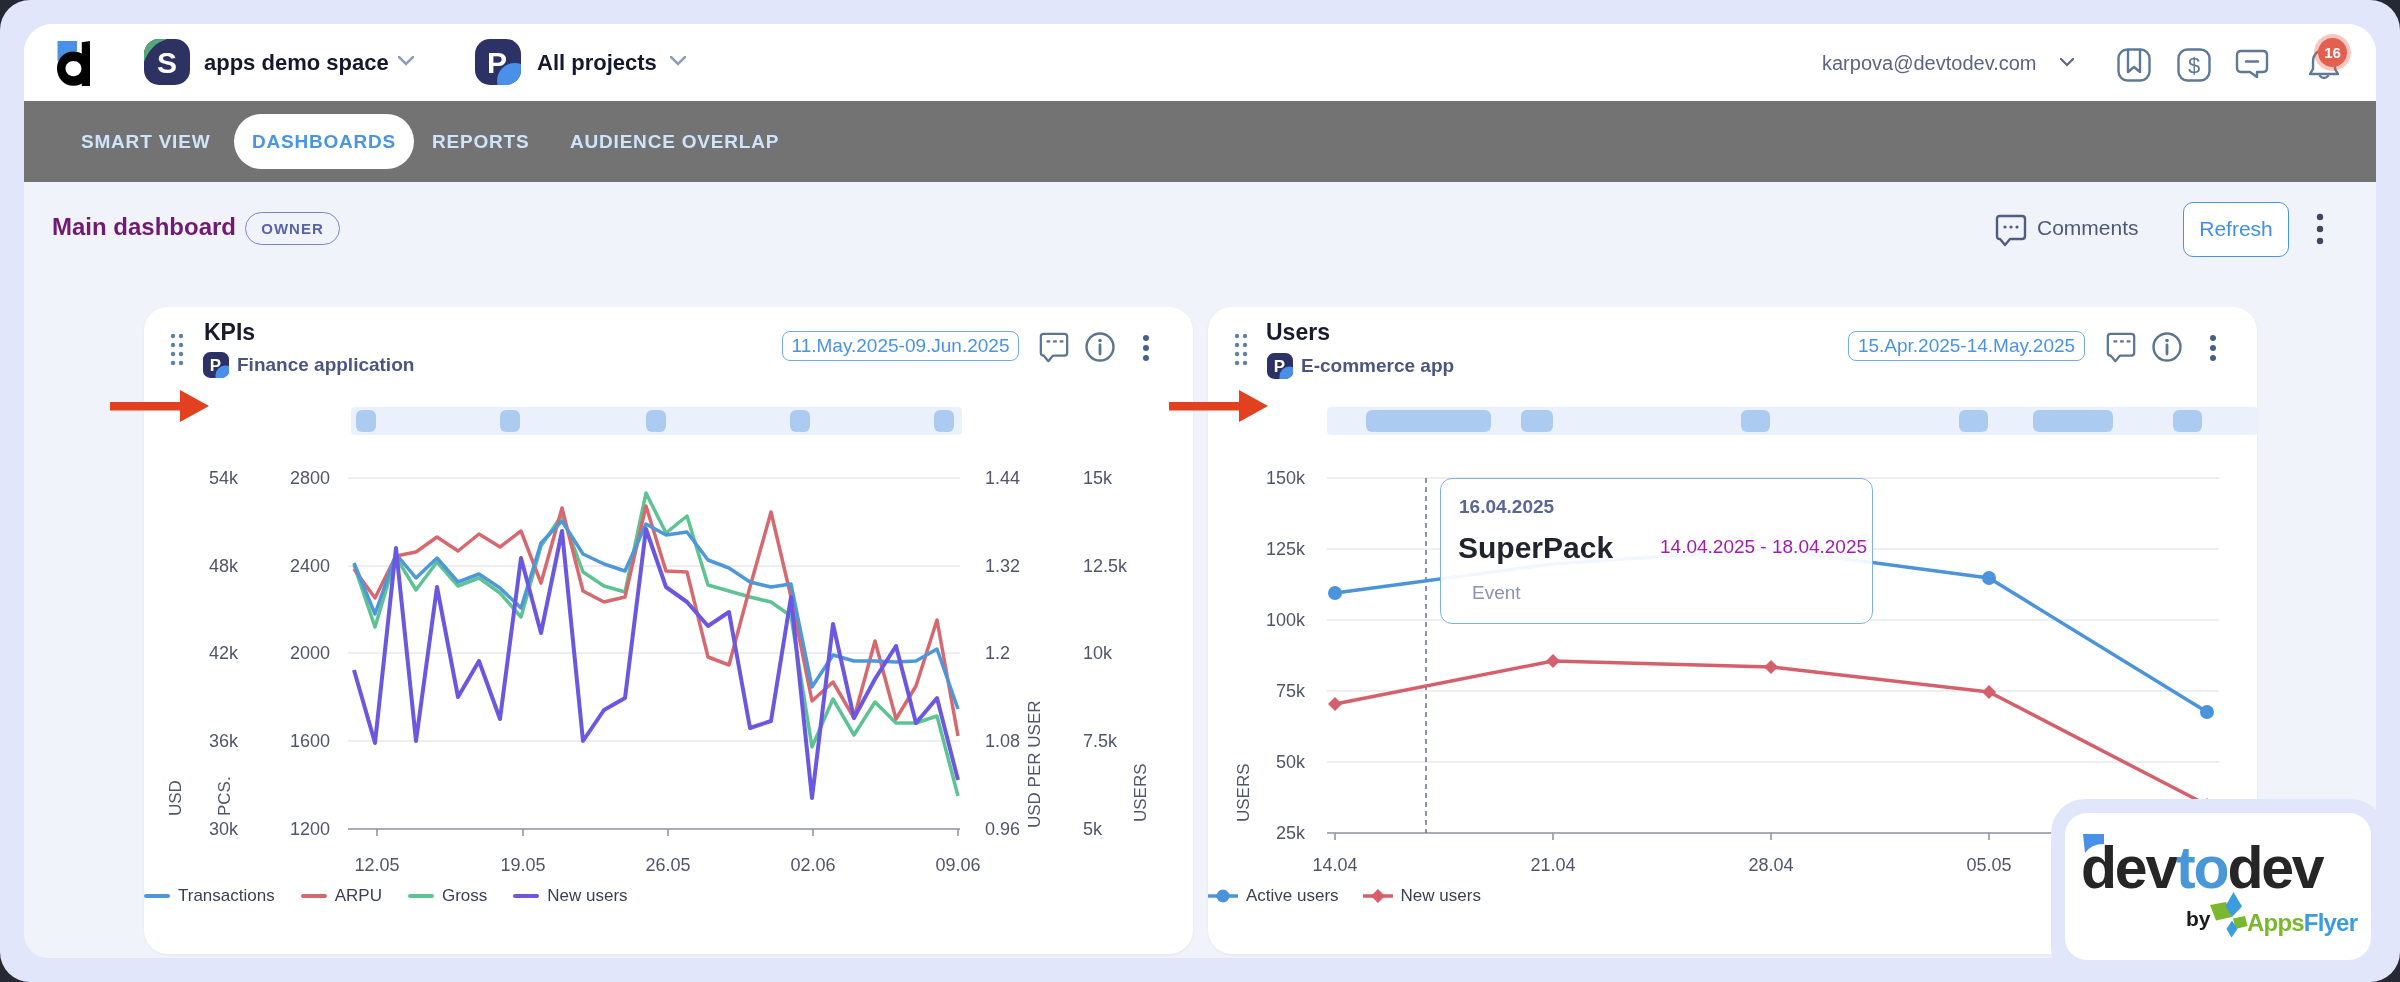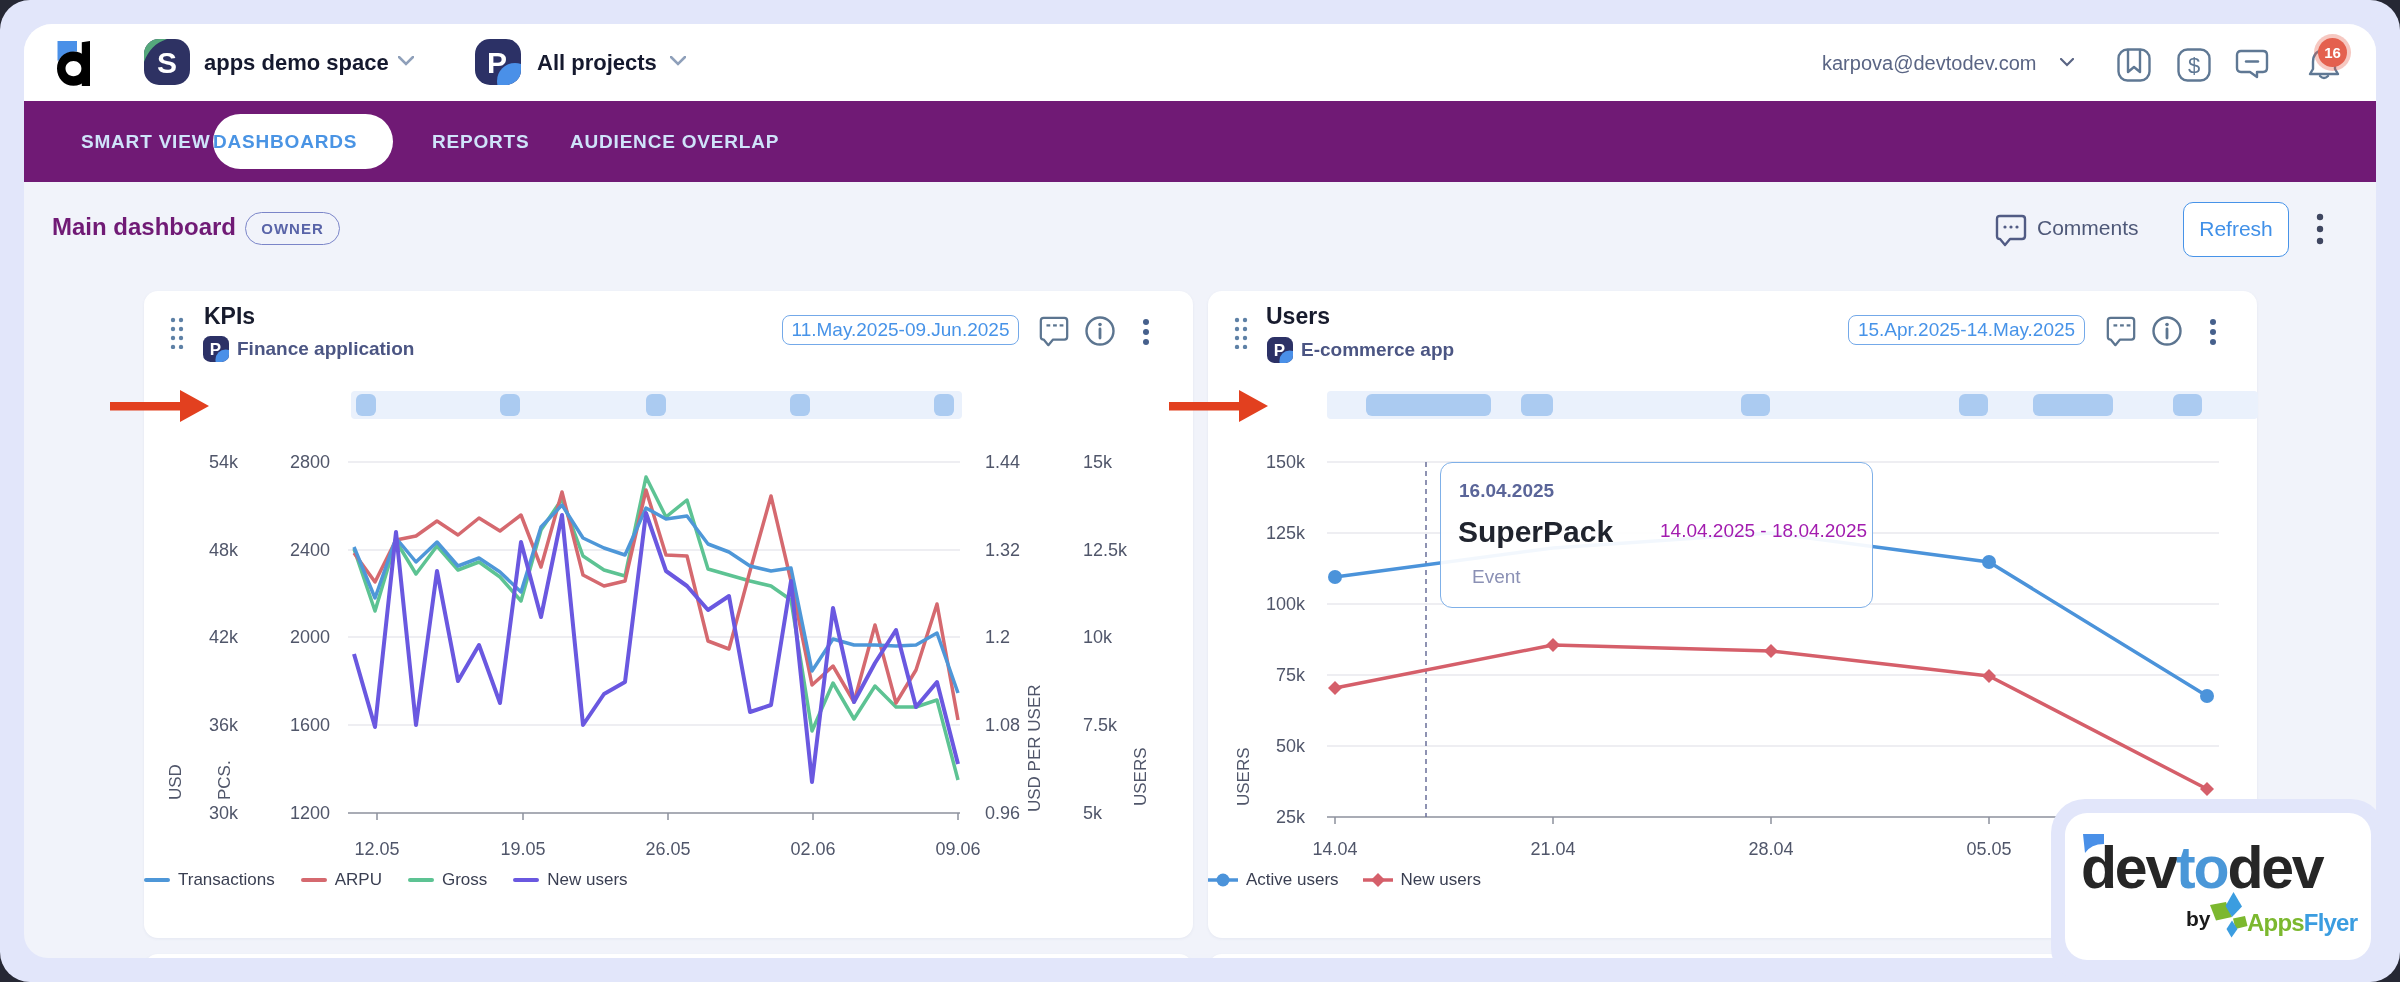--- a/index.html
+++ b/index.html
@@ -1,22 +1,22 @@
 <!DOCTYPE html>
 <html><head><meta charset="utf-8">
 <style>
 * { margin:0; padding:0; box-sizing:border-box; }
 html,body { width:2400px; height:982px; background:#262834; font-family:"Liberation Sans",sans-serif; overflow:hidden; position:relative; }
 .page { position:absolute; left:0; top:0; width:2400px; height:982px; background:#e2e6fa; border-radius:30px; }
 .app { position:absolute; left:24px; top:24px; width:2352px; height:934px; border-radius:28px 28px 24px 24px; overflow:hidden; background:#f1f3fa; }
 .hdr { position:absolute; left:0; top:0; width:100%; height:77px; background:#fff; }
-.nav { position:absolute; left:0; top:77px; width:100%; height:81px; background:#701a75; }
+.nav { position:absolute; left:0; top:77px; width:100%; height:81px; background:#737373; }
 .navt { position:absolute; top:0; height:81px; line-height:81px; font-size:19px; font-weight:700; letter-spacing:0.8px; color:#cfe3fa; }
-.pill { position:absolute; left:189px; top:13px; width:180px; height:55px; background:#fff; border-radius:28px; text-align:left; line-height:55px; color:#4a94e4; font-size:19px; font-weight:700; letter-spacing:0.8px; }
-.card { position:absolute; background:#fff; border-radius:14px; box-shadow:0 1px 3px rgba(90,100,140,0.08); }
+.pill { position:absolute; left:210px; top:13px; width:180px; height:55px; background:#fff; border-radius:28px; text-align:center; line-height:55px; color:#4a94e4; font-size:19px; font-weight:700; letter-spacing:0.8px; }
+.card { position:absolute; background:#fff; border-radius:24px; box-shadow:0 1px 3px rgba(90,100,140,0.08);margin-top:16px; }
 .axl { font-size:18px; fill:#50566a; }
 .rot { font-size:17px; fill:#50566a; }
 .track { position:absolute; top:100px; height:28px; background:#eaf1fc; border-radius:4px; }
 .seg { position:absolute; top:3px; width:20px; height:22px; background:#abcbf1; border-radius:6px; }
 .ttl { font-size:23px; font-weight:700; color:#171b2d; }
 .sub { font-size:19px; font-weight:700; color:#4b5583; }
 .chip { position:absolute; top:24px; width:237px; height:30px; border:1.5px solid #74a9e9; border-radius:8px; color:#4793e8; font-size:19px; line-height:27px; text-align:center; }
 .handle { position:absolute; left:26px; top:26px; }
 .legend { position:absolute; width:100%; top:579px; display:flex; justify-content:flex-start; gap:26px; font-size:17px; color:#3a3f52; align-items:center; }
 .leg-item { display:flex; align-items:center; gap:8px; }

